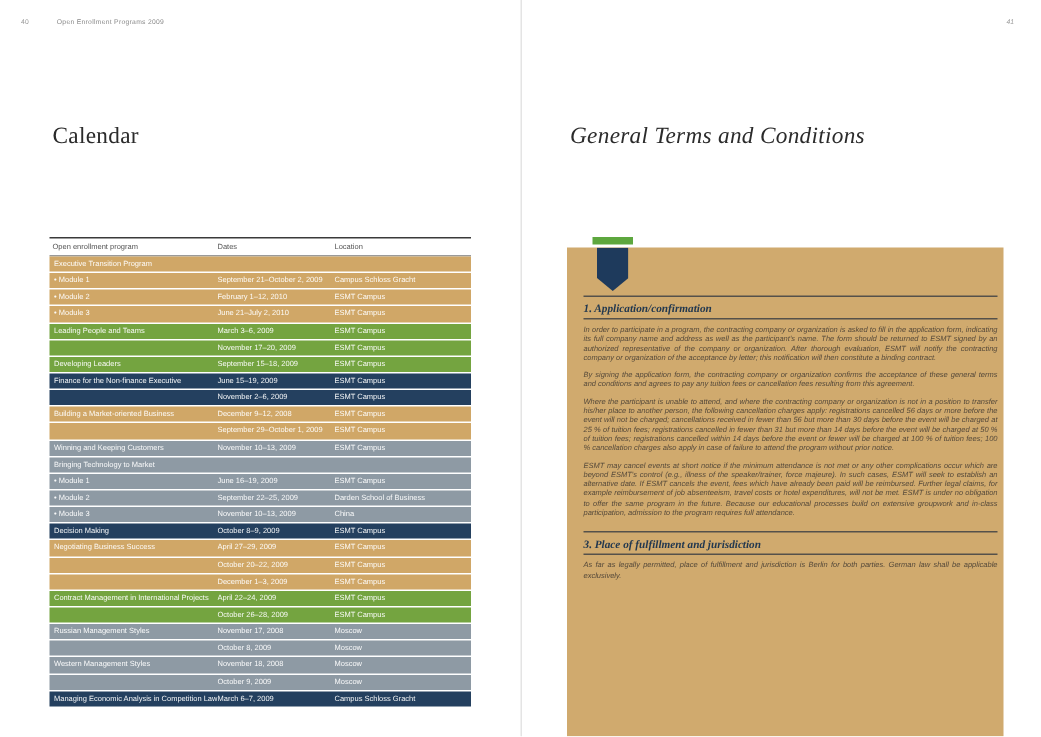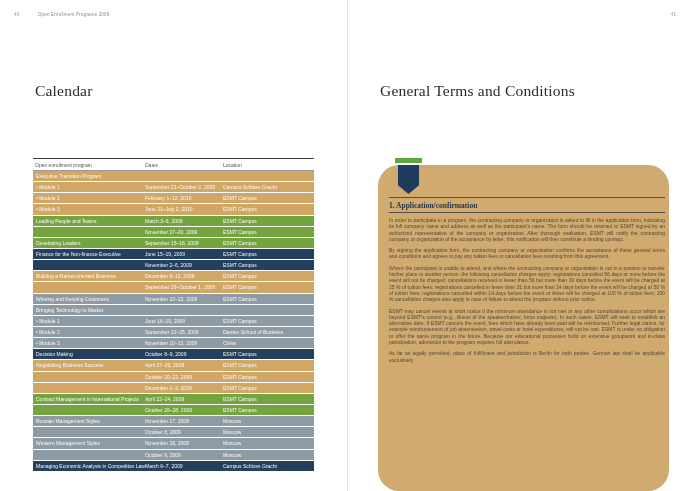--- a/index.html
+++ b/index.html
@@ -10,21 +10,21 @@
     position: relative;
     overflow: hidden;
   }
   .spread { width: 694px; height: 491px; position: relative; background: #fff; }
   .gutter {
     position: absolute; left: 347px; top: 0; width: 1px; height: 491px;
     background: #e4e4e4;
   }
   .page { position: absolute; top: 0; height: 491px; overflow: hidden; }
   .page-left  { left: 0; width: 347px; padding-left: 44px; }
-  .page-right { left: 347px; width: 347px; }
+  .page-right { left: 347px; width: 347px; font-style: italic; }
 
   
   .runhead-wrap {
     position: absolute; top: 12px; left: 14px;
     font-size: 4.5px; color: #8a8a8a; letter-spacing: 0.2px;
   }
   .runhead-wrap .pagenum { margin-right: 17px; color: #999; }
   .pagenum-right {
     position: absolute; top: 12px; right: 18px;
     font-size: 4.5px; color: #999;
@@ -62,21 +62,20 @@
   .c0 { width: 112px; padding-left: 3px; overflow: hidden; white-space: nowrap; }
   .c1 { width: 78px;  overflow: hidden; white-space: nowrap; }
   .c2 { width: 88px;  overflow: hidden; white-space: nowrap; }
   .cal-head .c0 { padding-left: 2px; }
 
   
   .terms-box {
     position: absolute; left: 31px; top: 165px;
     width: 291px; height: 326px;
     padding: 32px 4px 10px 11px;
-    border-radius: 21px;
   }
   .bookmark-bar {
     position: absolute; left: 17px; top: -7px;
     width: 27px; height: 5px;
   }
   .bookmark-shield {
     position: absolute; left: 20px; top: 0;
     width: 21px; height: 29px;
     clip-path: polygon(0 0, 100% 0, 100% 70%, 50% 100%, 0 70%);
   }
@@ -266,19 +265,20 @@
 
     <div class="terms-box" style="background: rgb(208, 170, 110);">
       <div class="bookmark-bar" style="background: rgb(93, 167, 62);"></div>
       <div class="bookmark-shield" style="background: rgb(30, 58, 92);"></div>
       <div class="terms-sections">
           <div class="sec-head">1. Application/confirmation</div>
           <p>In order to participate in a program, the contracting company or organization is asked to fill in the application form, indicating its full company name and address as well as the participant's name. The form should be returned to ESMT signed by an authorized representative of the company or organization. After thorough evaluation, ESMT will notify the contracting company or organization of the acceptance by letter; this notification will then constitute a binding contract.</p>
           <p>By signing the application form, the contracting company or organization confirms the acceptance of these general terms and conditions and agrees to pay any tuition fees or cancellation fees resulting from this agreement.</p>
           <p>Where the participant is unable to attend, and where the contracting company or organization is not in a position to transfer his/her place to another person, the following cancellation charges apply: registrations cancelled 56 days or more before the event will not be charged; cancellations received in fewer than 56 but more than 30 days before the event will be charged at 25 % of tuition fees; registrations cancelled in fewer than 31 but more than 14 days before the event will be charged at 50 % of tuition fees; registrations cancelled within 14 days before the event or fewer will be charged at 100 % of tuition fees; 100 % cancellation charges also apply in case of failure to attend the program without prior notice.</p>
           <p>ESMT may cancel events at short notice if the minimum attendance is not met or any other complications occur which are beyond ESMT's control (e.g., illness of the speaker/trainer, force majeure). In such cases, ESMT will seek to establish an alternative date. If ESMT cancels the event, fees which have already been paid will be reimbursed. Further legal claims, for example reimbursement of job absenteeism, travel costs or hotel expenditures, will not be met. ESMT is under no obligation to offer the same program in the future. Because our educational processes build on extensive groupwork and in-class participation, admission to the program requires full attendance.</p>
+          <div class="sec-head">3. Place of fulfillment and jurisdiction</div>
           <p>As far as legally permitted, place of fulfillment and jurisdiction is Berlin for both parties. German law shall be applicable exclusively.</p>
         </div>
     </div>
   </div>
 
   <div class="gutter"></div>
 </div>
 
 </body></html>

